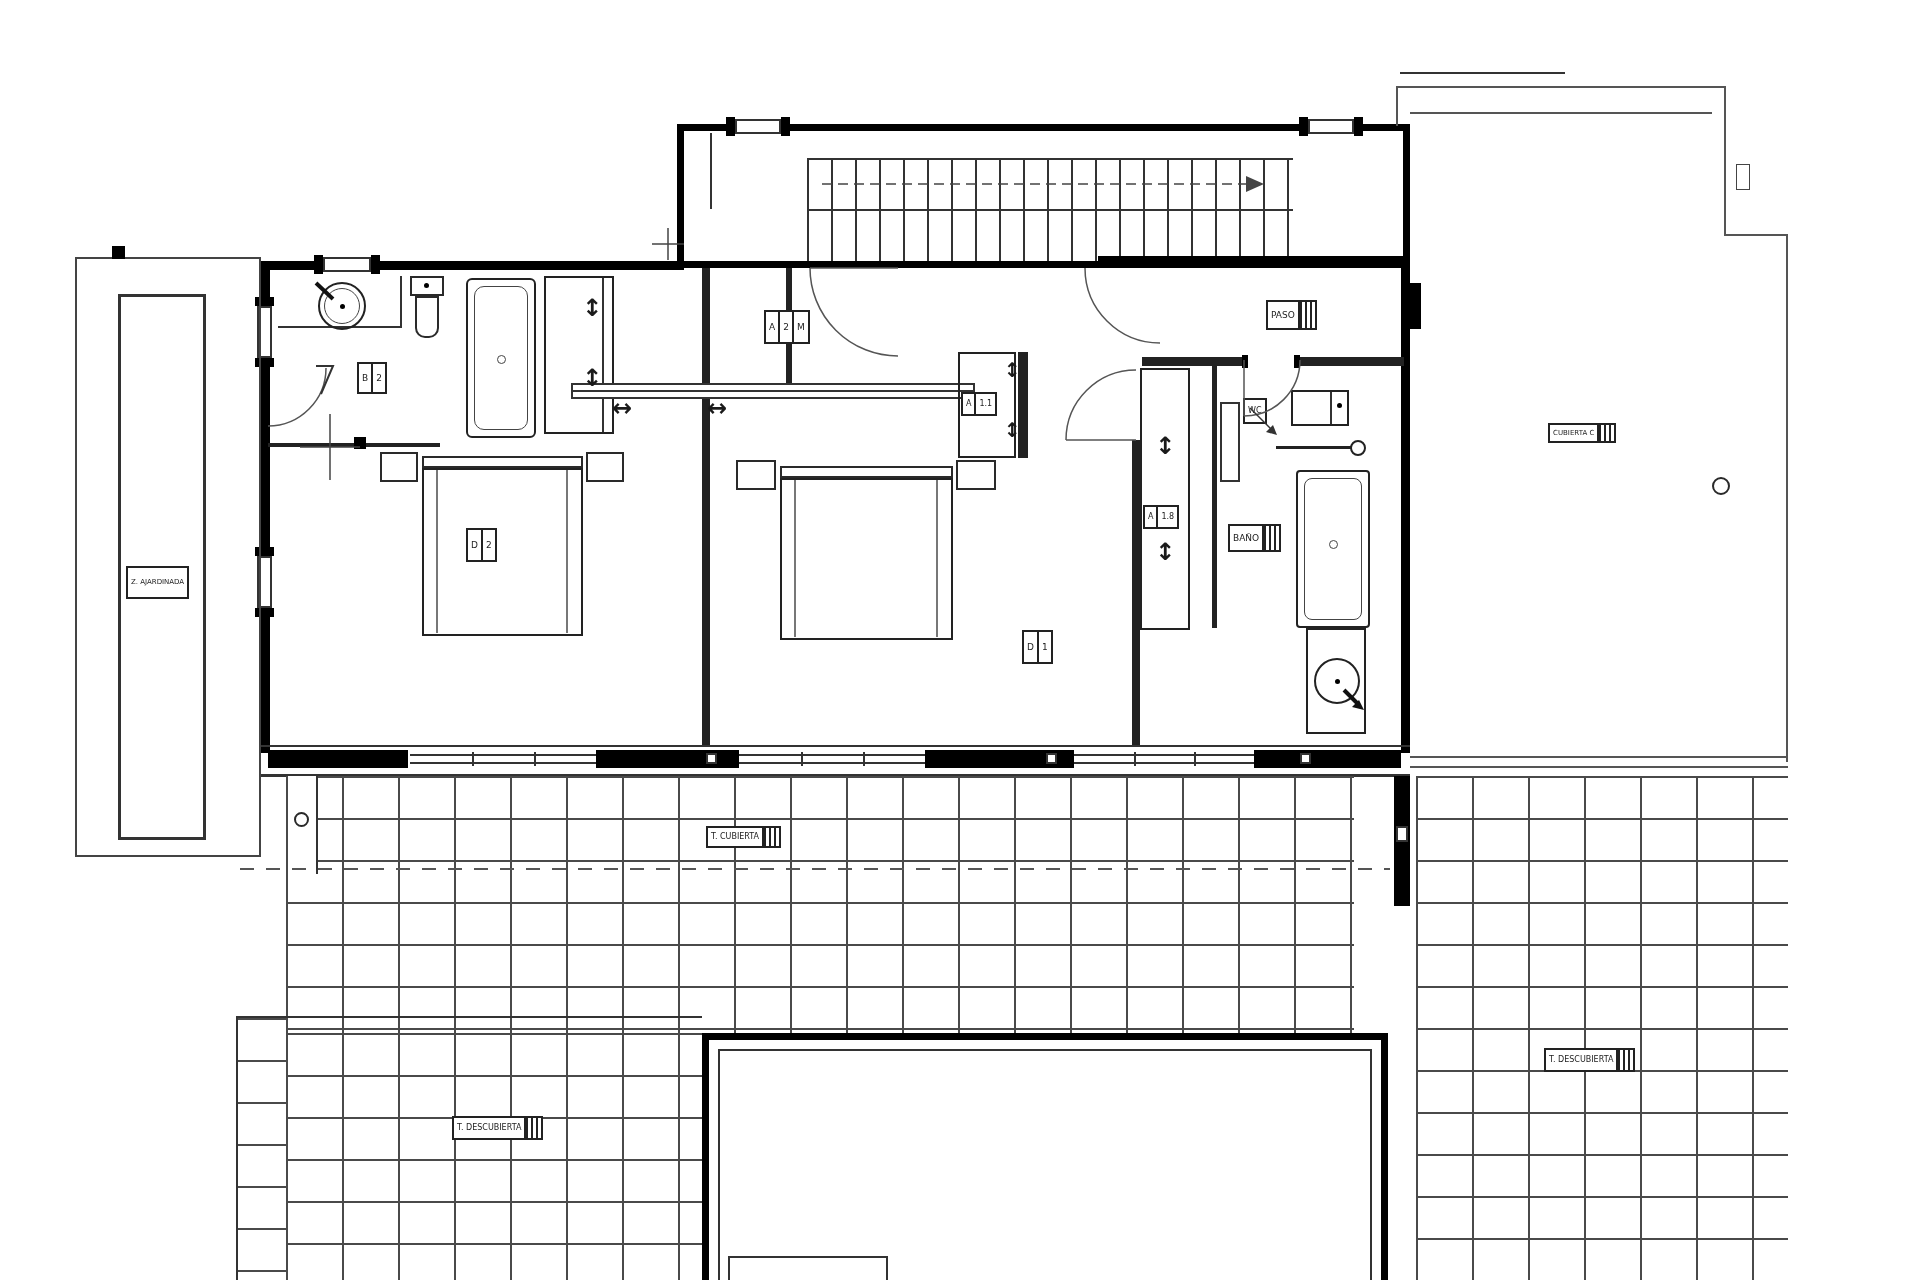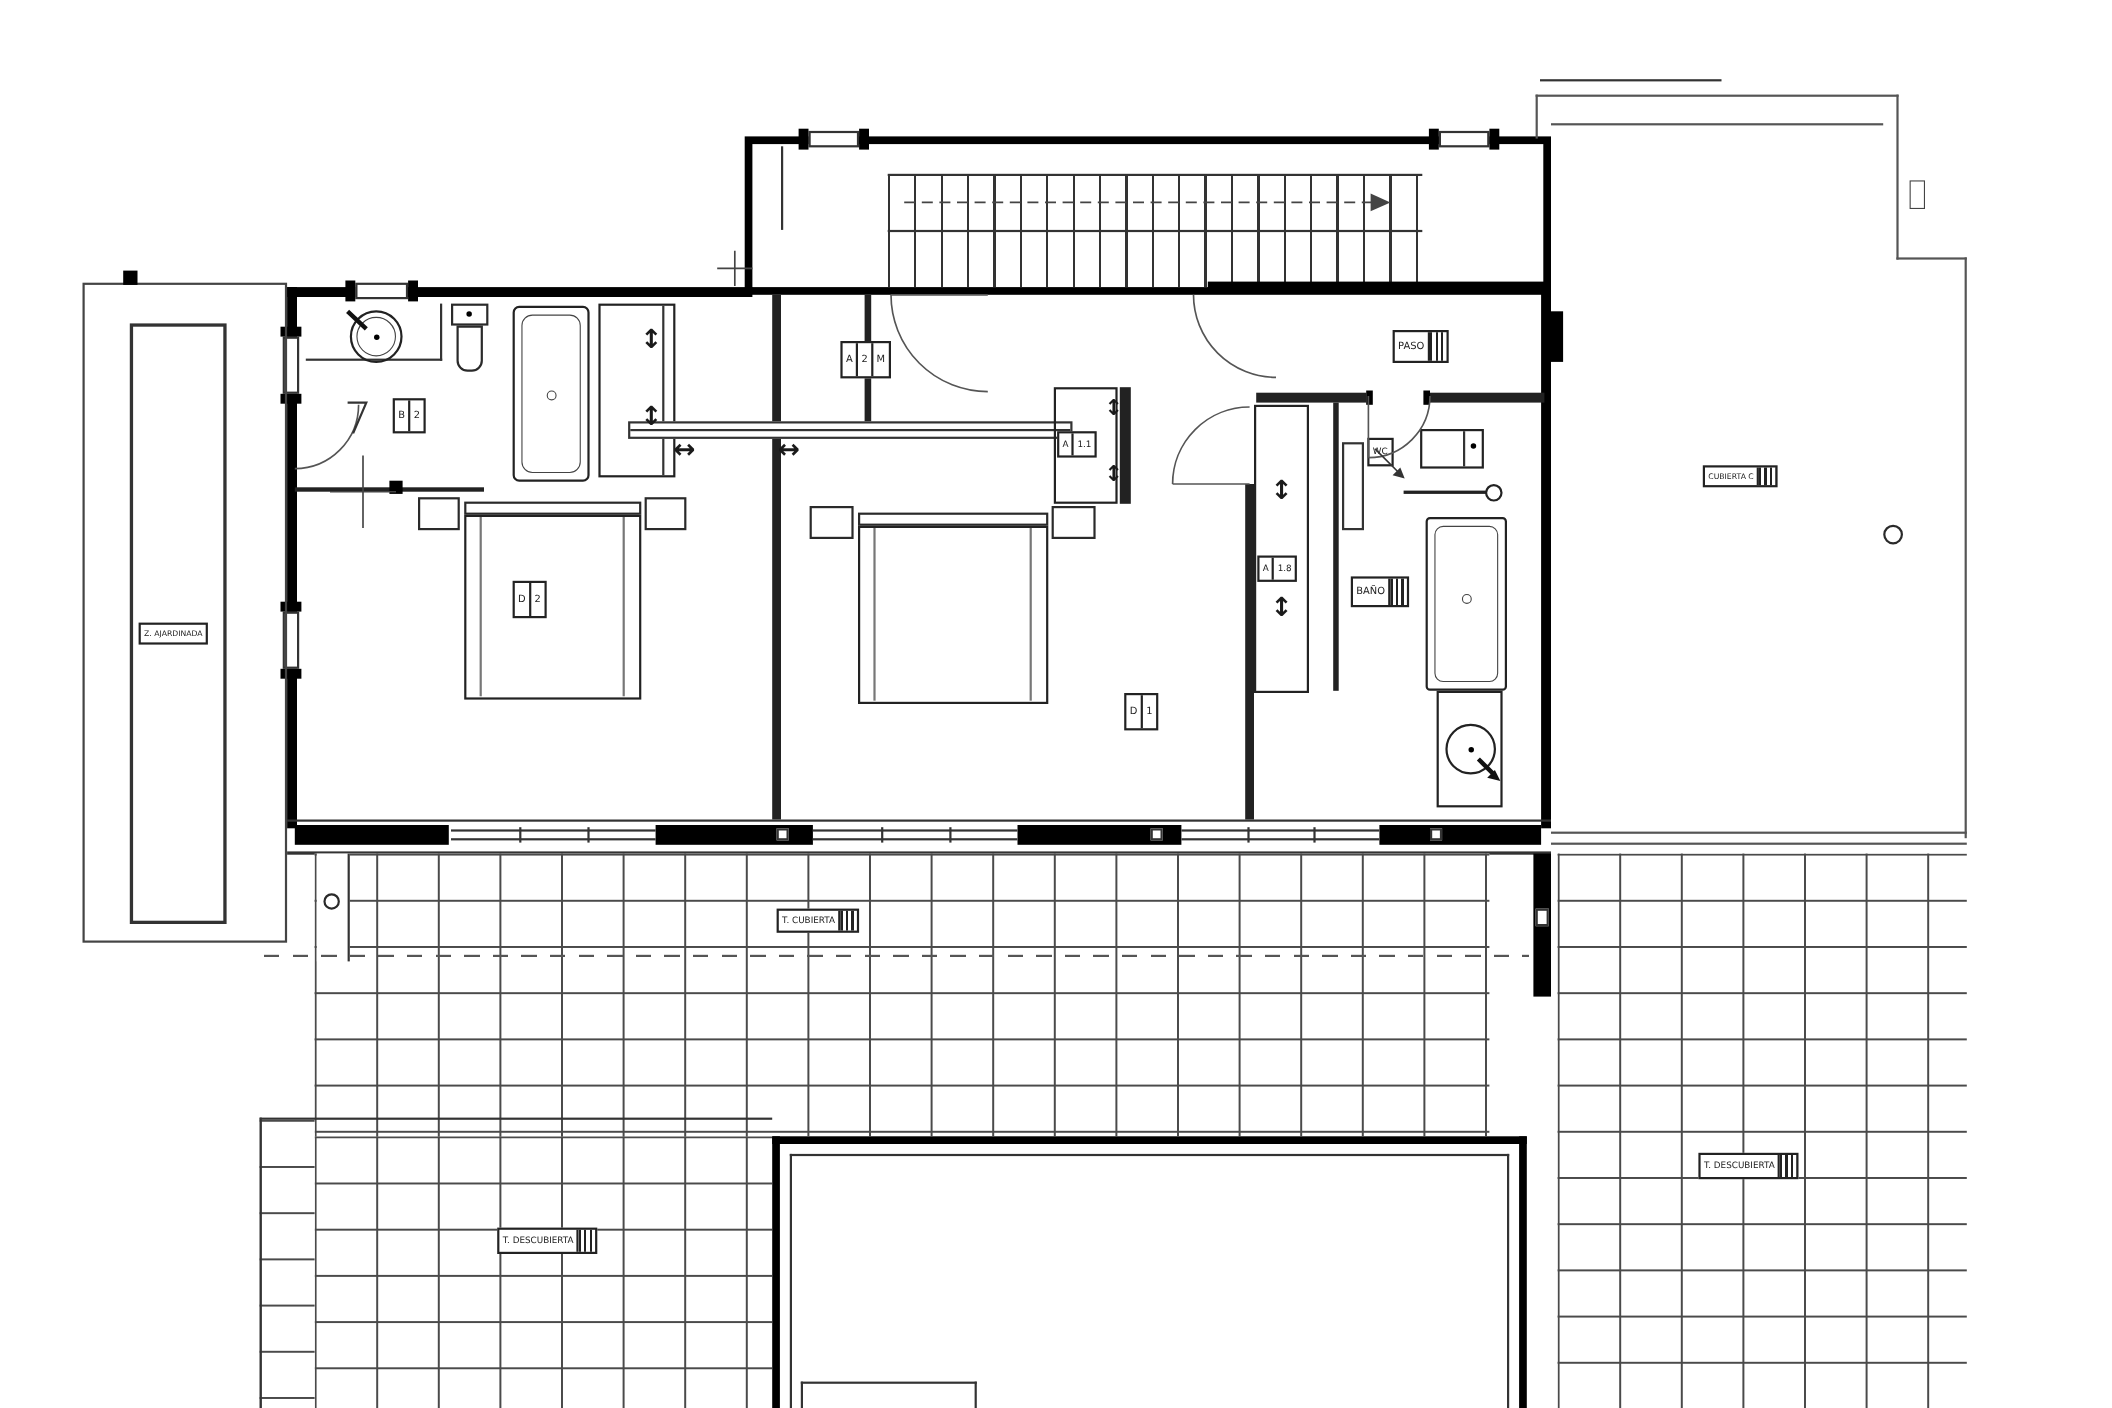--- a/index.html
+++ b/index.html
@@ -83,21 +83,21 @@
   <div class="ln" style="left:801px;top:752px;width:2px;height:14px;"></div>
   <div class="ln" style="left:863px;top:752px;width:2px;height:14px;"></div>
   <div class="ln" style="left:1074px;top:754px;width:180px;height:2px;"></div>
   <div class="ln" style="left:1074px;top:762px;width:180px;height:2px;"></div>
   <div class="ln" style="left:1134px;top:752px;width:2px;height:14px;"></div>
   <div class="ln" style="left:1194px;top:752px;width:2px;height:14px;"></div>
 
   <div class="abs" style="left:75px;top:257px;width:186px;height:600px;border:2px solid #444;box-sizing:border-box;"></div>
   <div class="abs" style="left:118px;top:294px;width:88px;height:546px;border:3px solid #333;box-sizing:border-box;"></div>
   <div class="w" style="left:112px;top:246px;width:13px;height:13px;"></div>
-  <div class="lbl" style="left:126px;top:566px;height:20px;font-size:7px;">
+  <div class="lbl" style="left:126px;top:566px;height:33px;font-size:7px;">
     <div class="cell">Z. AJARDINADA</div>
   </div>
 
   <div class="lng" style="left:1400px;top:72px;width:165px;height:2px;background:#333;"></div>
   <div class="lng" style="left:1396px;top:86px;width:330px;height:2px;"></div>
   <div class="lng" style="left:1410px;top:112px;width:302px;height:2px;"></div>
   <div class="lng" style="left:1396px;top:86px;width:2px;height:40px;"></div>
   <div class="lng" style="left:1724px;top:86px;width:2px;height:150px;"></div>
   <div class="lng" style="left:1724px;top:234px;width:64px;height:2px;"></div>
   <div class="lng" style="left:1786px;top:234px;width:2px;height:528px;"></div>

